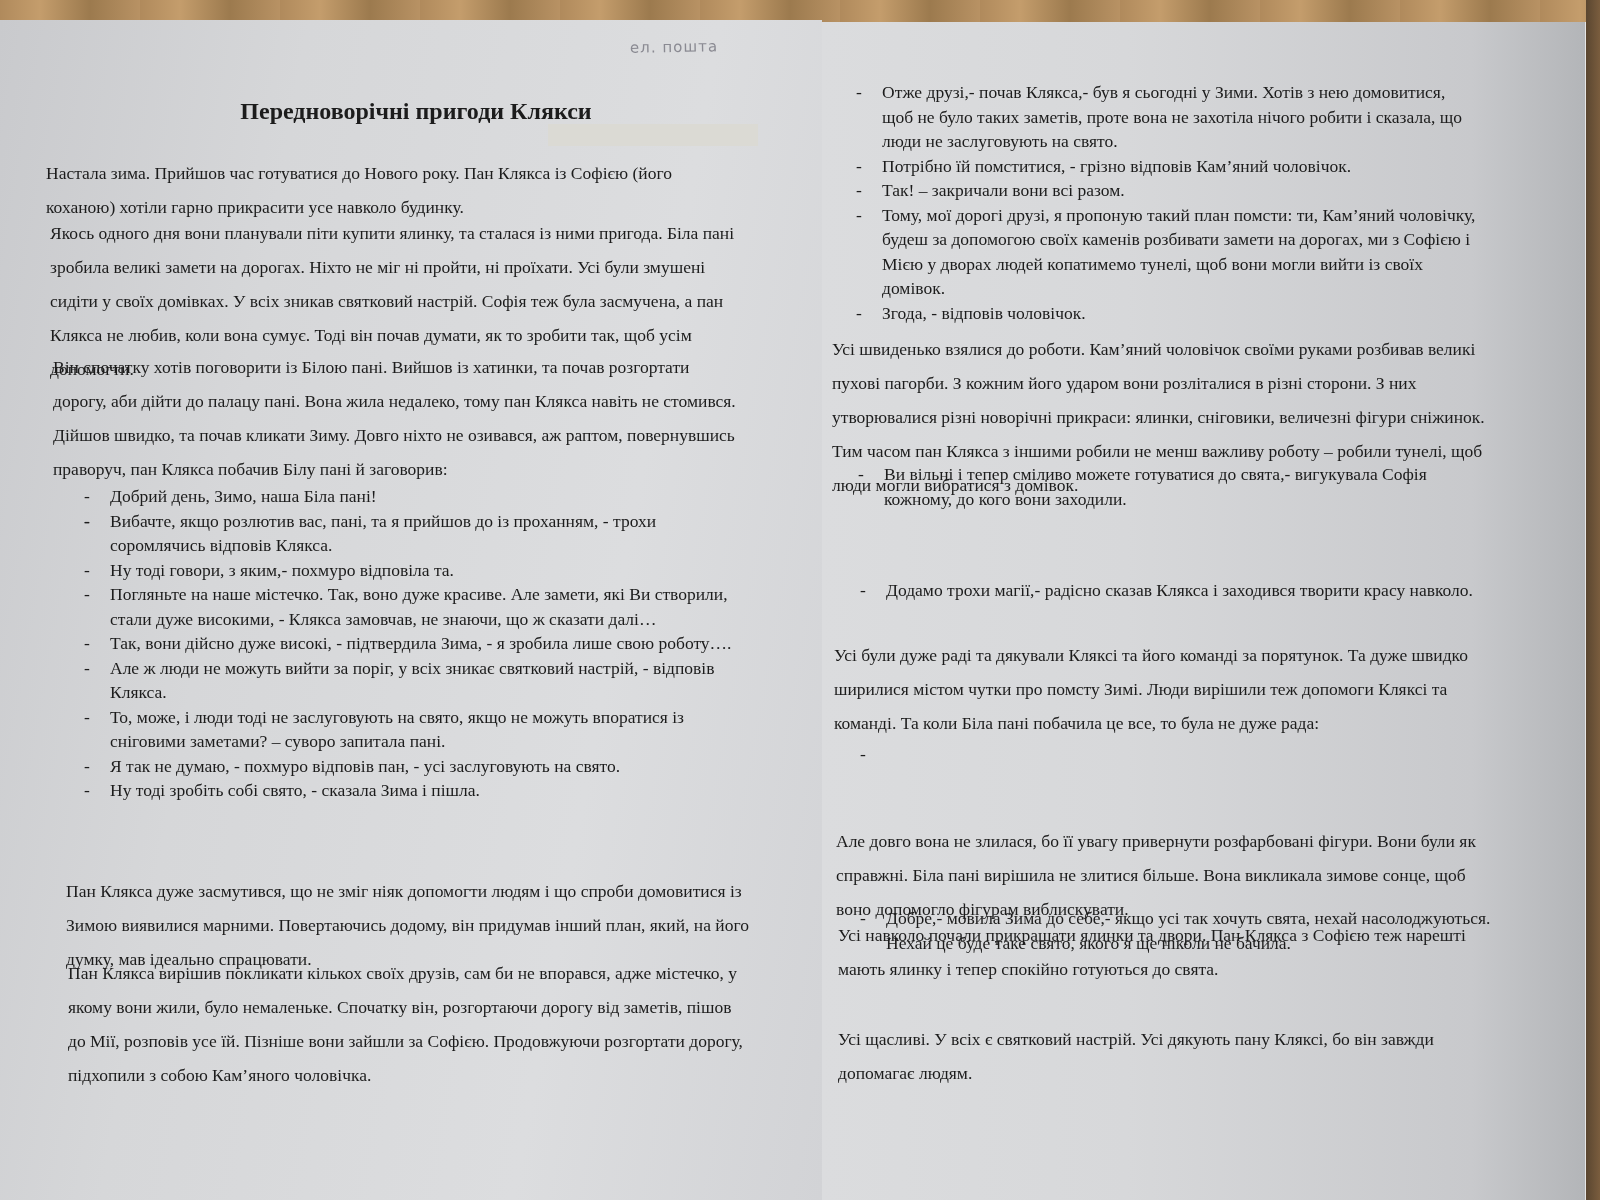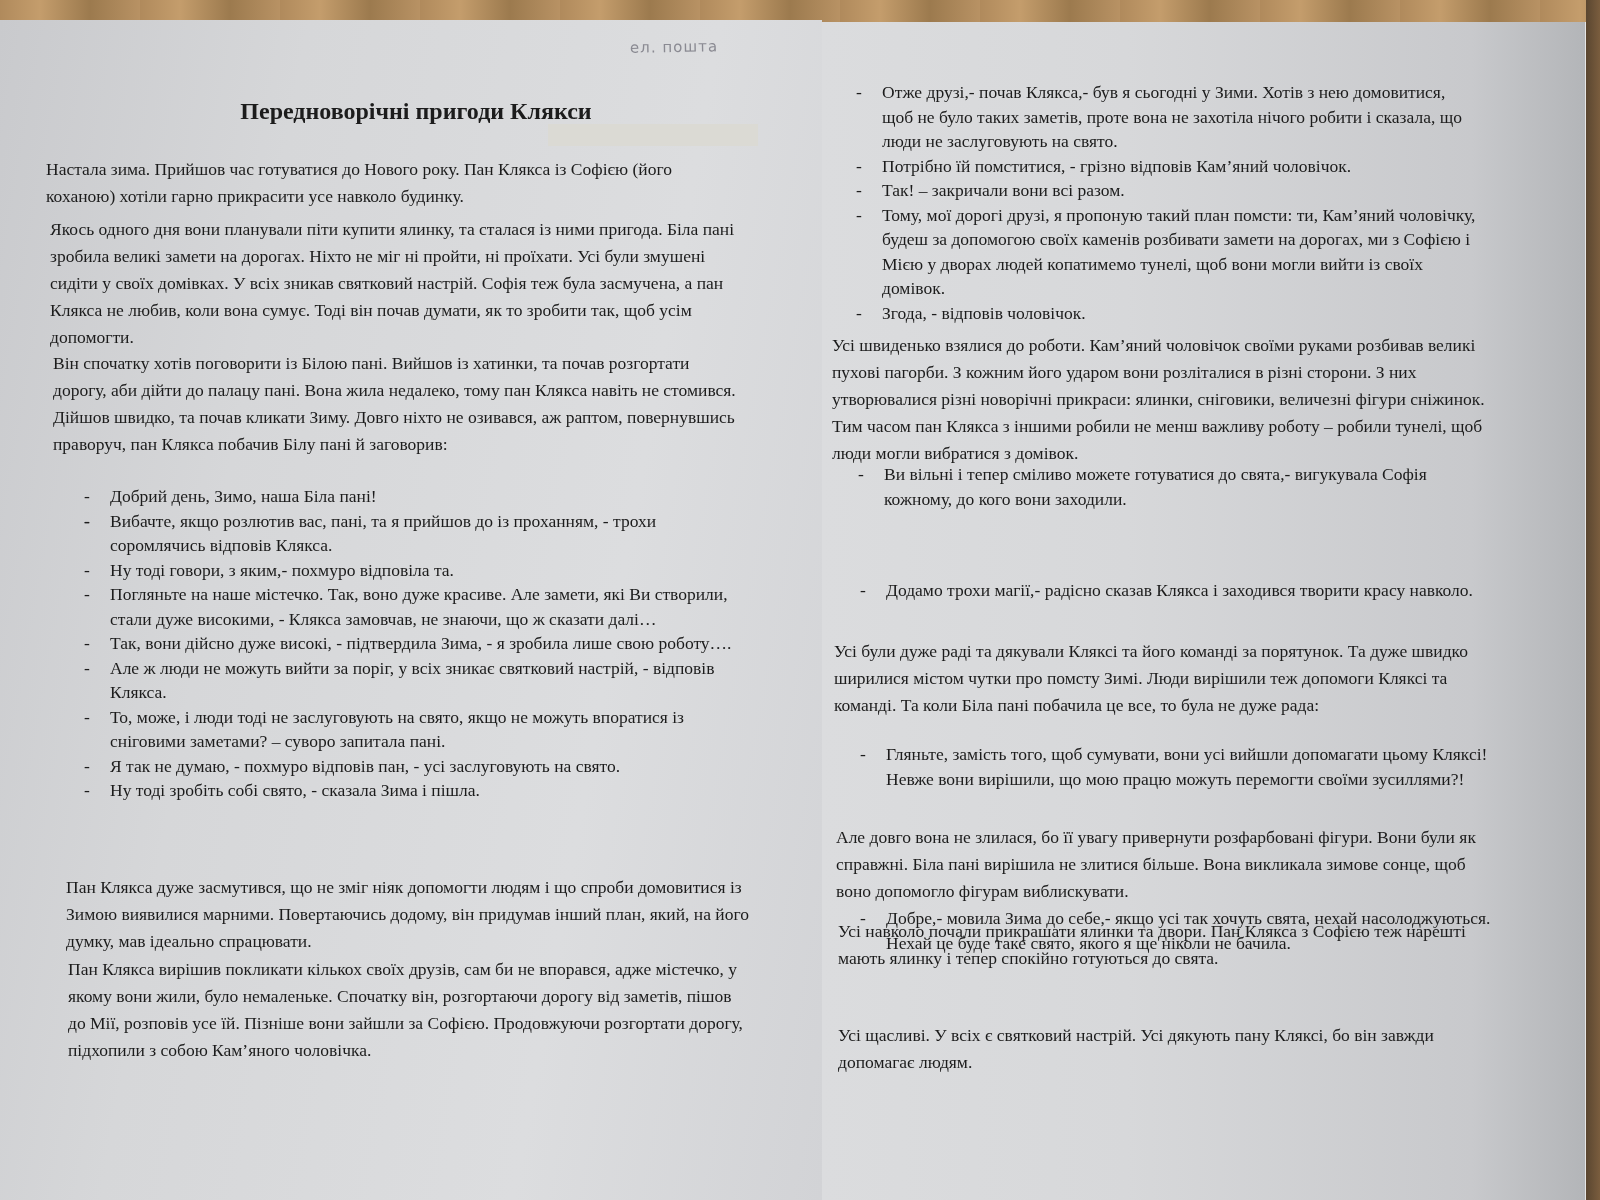--- a/index.html
+++ b/index.html
@@ -35,21 +35,21 @@
   }
   .tape {
     position:absolute; left:548px; top:104px; width:210px; height:22px;
     background:#dad9d2; opacity:.85;
   }
   .title {
     position:absolute; left:0; width:800px; top:62px; text-align:center;
     font-weight:bold; font-size:24px; margin:16px;
   }
   .para {
-    position:absolute; margin:0; font-size:17.5px; line-height:27px;
+    position:absolute; margin:0; font-size:17.5px; line-height:34px;
   }
   .dlist { position:absolute; margin:0; padding:0; list-style:none; font-size:17.5px; line-height:24.5px; }
   .dlist li { position:relative; padding-left:26px; }
   .dlist li .dash { position:absolute; left:0; top:0; }
 </style>
 </head>
 <body>
 
 <div class="wood-top"></div>
 <div class="wood-right"></div>
@@ -96,21 +96,21 @@
   </ul>
 
 
   <ul class="dlist" style="left:38px; top:556px; width:620px;">
     <li><span class="dash">-</span><span>Додамо трохи магії,- радісно сказав Клякса і заходився творити красу навколо.</span></li>
   </ul>
 
   <p class="para" style="left:12px; top:616px; width:670px;">Усі були дуже раді та дякували Кляксі та його команді за порятунок. Та дуже швидко ширилися містом чутки про помсту Зимі. Люди вирішили теж допомоги Кляксі та команді. Та коли Біла пані побачила це все, то була не дуже рада:</p>
 
   <ul class="dlist" style="left:38px; top:720px; width:630px;">
-    <li><span class="dash">-</span><span>Гляньте, замість того, щоб сумувати, вони усі вийшли допомагати цьому Кляксі! Невже вони вирішили, що мою працю можуть перемогти своїми зусиллями?!</span></li>
+    <li><span class="dash">-</span></li>
   </ul>
 
   <p class="para" style="left:14px; top:802px; width:660px;">Але довго вона не злилася, бо її увагу привернути розфарбовані фігури. Вони були як справжні. Біла пані вирішила не злитися більше. Вона викликала зимове сонце, щоб воно допомогло фігурам виблискувати.</p>
 
   <ul class="dlist" style="left:38px; top:884px; width:640px;">
     <li><span class="dash">-</span><span>Добре,- мовила Зима до себе,- якщо усі так хочуть свята, нехай насолоджуються. Нехай це буде таке свято, якого я ще ніколи не бачила.</span></li>
   </ul>
 
   <p class="para" style="left:16px; top:896px; width:660px;">Усі навколо почали прикрашати ялинки та двори. Пан Клякса з Софією теж нарешті мають ялинку і тепер спокійно готуються до свята.</p>
   <p class="para" style="left:16px; top:1000px; width:660px;">Усі щасливі. У всіх є святковий настрій. Усі дякують пану Кляксі, бо він завжди допомагає людям.</p>

